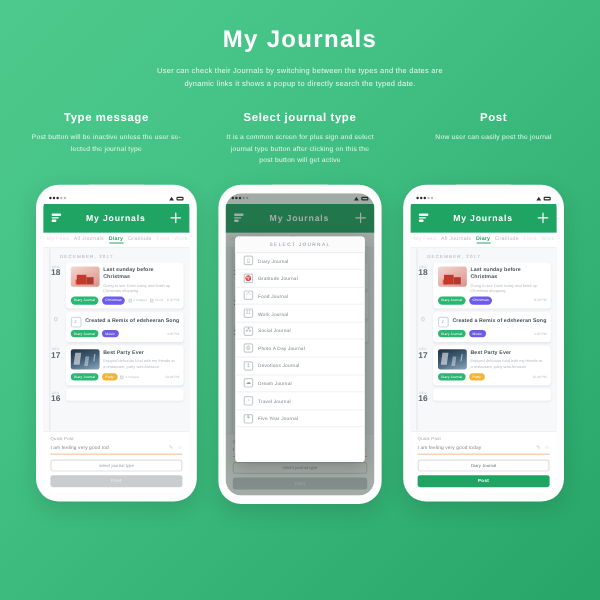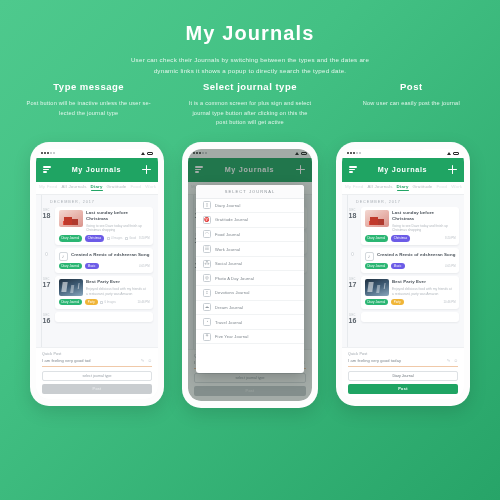--- a/index.html
+++ b/index.html
@@ -17,21 +17,21 @@
     font-size: 20px; font-weight: bold; letter-spacing: 1.1px; color: #ffffff;
   }
   .page-sub {
     margin-top: 9px; font-size: 6.2px; line-height: 11px; color: #e6f7ee;
     letter-spacing: .25px; max-width: 300px; margin-left: auto; margin-right: auto;
   }
   .page-sub span { display: block; }
 
   
   .captions {
-    display: flex; margin-top: 5px; padding: 0 8px;
+    display: flex; margin-top: 17px; padding: 0 8px;
   }
   .caption { flex: 1; text-align: center; padding: 0 6px; }
   .caption-title {
     font-size: 9.5px; font-weight: bold; letter-spacing: .5px; color: #ffffff;
   }
   .caption-desc {
     margin-top: 7px; font-size: 5.6px; line-height: 9.5px; color: #e3f6ec;
     letter-spacing: .2px;
   }
   .caption-desc span { display: block; }

